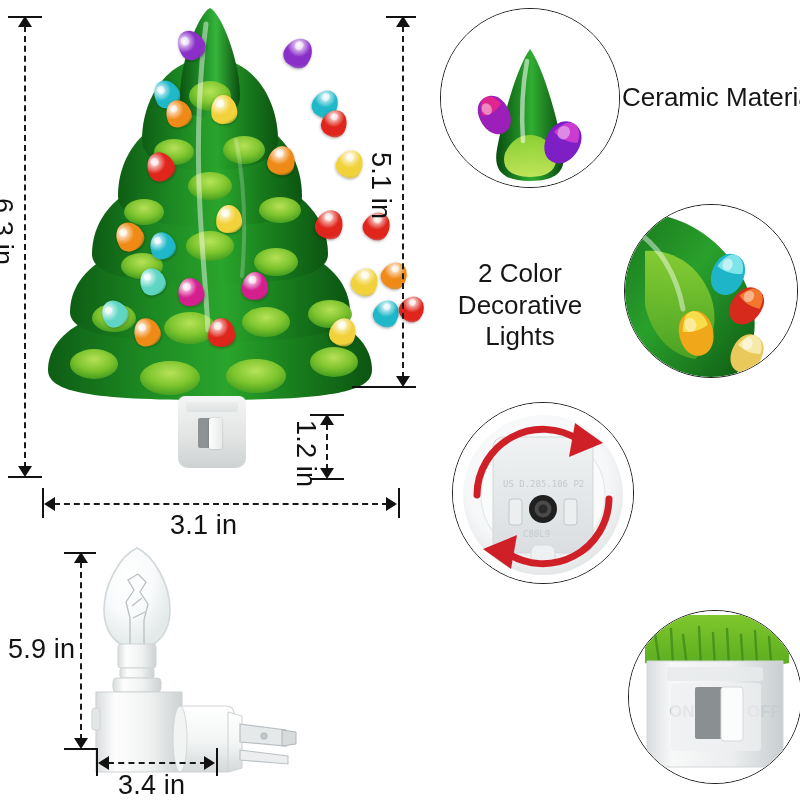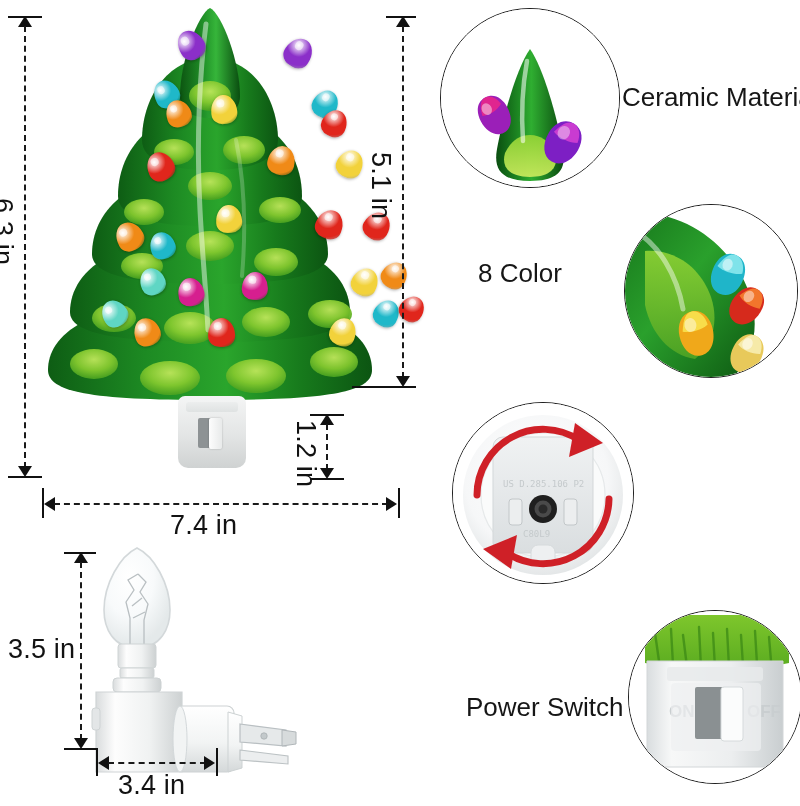--- a/index.html
+++ b/index.html
@@ -199,21 +199,21 @@
       <div class="tick-h" style="left:310px;top:478px;width:34px;"></div>
       <div class="dim-label rot" style="left:321px;top:420px;">1.2 in</div>
     </div>
 
     <div>
       <div class="tick-v" style="left:42px;top:488px;height:30px;"></div>
       <div class="arrow arrow-left" style="left:44px;top:497px;"></div>
       <div class="dim-h-line" style="left:54px;top:503px;width:334px;"></div>
       <div class="arrow arrow-right" style="left:386px;top:497px;"></div>
       <div class="tick-v" style="left:398px;top:488px;height:30px;"></div>
-      <div class="dim-label" style="left:170px;top:510px;">7.4 in</div>
+      <div class="dim-label" style="left:170px;top:510px;">3.1 in</div>
     </div>
   </div>
 
   <div class="abs" style="left:0;top:540px;width:320px;height:266px;">
 
     <svg width="320" height="266" viewBox="0 0 320 266" style="position:absolute;left:0;top:0;">
       <defs>
         <linearGradient id="gWhite" x1="0" y1="0" x2="1" y2="0">
           <stop offset="0%" stop-color="#d9dcdd"></stop>
           <stop offset="22%" stop-color="#fdfdfd"></stop>
@@ -258,21 +258,21 @@
       <circle cx="264" cy="196" r="3.2" fill="#c3c9cb" stroke="#a8aeb1" stroke-width="0.8"></circle>
       <path d="M240 210 L288 216 L288 224 L240 220 Z" fill="#eceeef" stroke="#bcc2c4" stroke-width="1.1"></path>
     </svg>
 
     <div>
       <div class="arrow arrow-up" style="left:74px;top:12px;"></div>
       <div class="dim-v-line" style="left:80px;top:22px;height:178px;"></div>
       <div class="arrow arrow-down" style="left:74px;top:198px;"></div>
       <div class="tick-h" style="left:64px;top:12px;width:32px;"></div>
       <div class="tick-h" style="left:64px;top:208px;width:32px;"></div>
-      <div class="dim-label" style="left:8px;top:94px;">3.5 in</div>
+      <div class="dim-label" style="left:8px;top:94px;">5.9 in</div>
     </div>
 
     <div>
       <div class="tick-v" style="left:96px;top:208px;height:28px;"></div>
       <div class="arrow arrow-left" style="left:98px;top:216px;"></div>
       <div class="dim-h-line" style="left:108px;top:222px;width:98px;"></div>
       <div class="arrow arrow-right" style="left:204px;top:216px;"></div>
       <div class="tick-v" style="left:216px;top:208px;height:28px;"></div>
       <div class="dim-label" style="left:118px;top:230px;">3.4 in</div>
     </div>
@@ -310,21 +310,22 @@
           <path d="M17 0 C24 0 29 7 30 15 C23 19 12 20 4 17 C7 6 11 0 17 0 Z" fill="#c93bd1"></path>
           <ellipse cx="13" cy="13" rx="6" ry="7" fill="rgba(255,255,255,.4)"></ellipse>
         </g>
       </svg>
     </div>
     <div class="callout-text" style="left:190px;top:80px;">Ceramic Material</div>
   </div>
 
   <div class="abs" style="left:420px;top:196px;width:380px;height:190px;">
     <div class="callout-text two-line" style="left:0px;top:62px;width:200px;">
-      <span>8 Color</span><br>
+      <span>2 Color</span><br>
+      <span>Decorative Lights</span>
     </div>
     <div class="callout-circle" style="left:204px;top:8px;width:172px;height:172px;">
       <svg width="172" height="172" viewBox="0 0 172 172">
         <defs>
           <linearGradient id="dl1" x1="0" y1="0" x2="1" y2="1">
             <stop offset="0%" stop-color="#15731a"></stop>
             <stop offset="45%" stop-color="#2aa02c"></stop>
             <stop offset="100%" stop-color="#0c5511"></stop>
           </linearGradient>
           <linearGradient id="dlL" x1="0" y1="0" x2="0" y2="1">
@@ -404,21 +405,20 @@
           <path d="M24 92 A66 66 0 0 1 126 37" fill="none" stroke="#cf2027" stroke-width="7" stroke-linecap="round"></path>
           <path d="M122 20 L150 40 L116 54 Z" fill="#cf2027"></path>
           <path d="M156 96 A66 66 0 0 1 54 150" fill="none" stroke="#cf2027" stroke-width="7" stroke-linecap="round"></path>
           <path d="M58 166 L30 146 L64 132 Z" fill="#cf2027"></path>
         </g>
       </svg>
     </div>
   </div>
 
   <div class="abs" style="left:420px;top:600px;width:380px;height:200px;">
-    <div class="callout-text" style="left:46px;top:92px;">Power Switch</div>
     <div class="callout-circle" style="left:208px;top:10px;width:172px;height:172px;">
       <svg width="172" height="172" viewBox="0 0 172 172">
         <defs>
           <linearGradient id="psBody" x1="0" y1="0" x2="1" y2="0">
             <stop offset="0%" stop-color="#d9dddf"></stop>
             <stop offset="18%" stop-color="#f7f8f8"></stop>
             <stop offset="62%" stop-color="#eceeef"></stop>
             <stop offset="100%" stop-color="#c9ced0"></stop>
           </linearGradient>
           <linearGradient id="psGreen" x1="0" y1="0" x2="0" y2="1">

